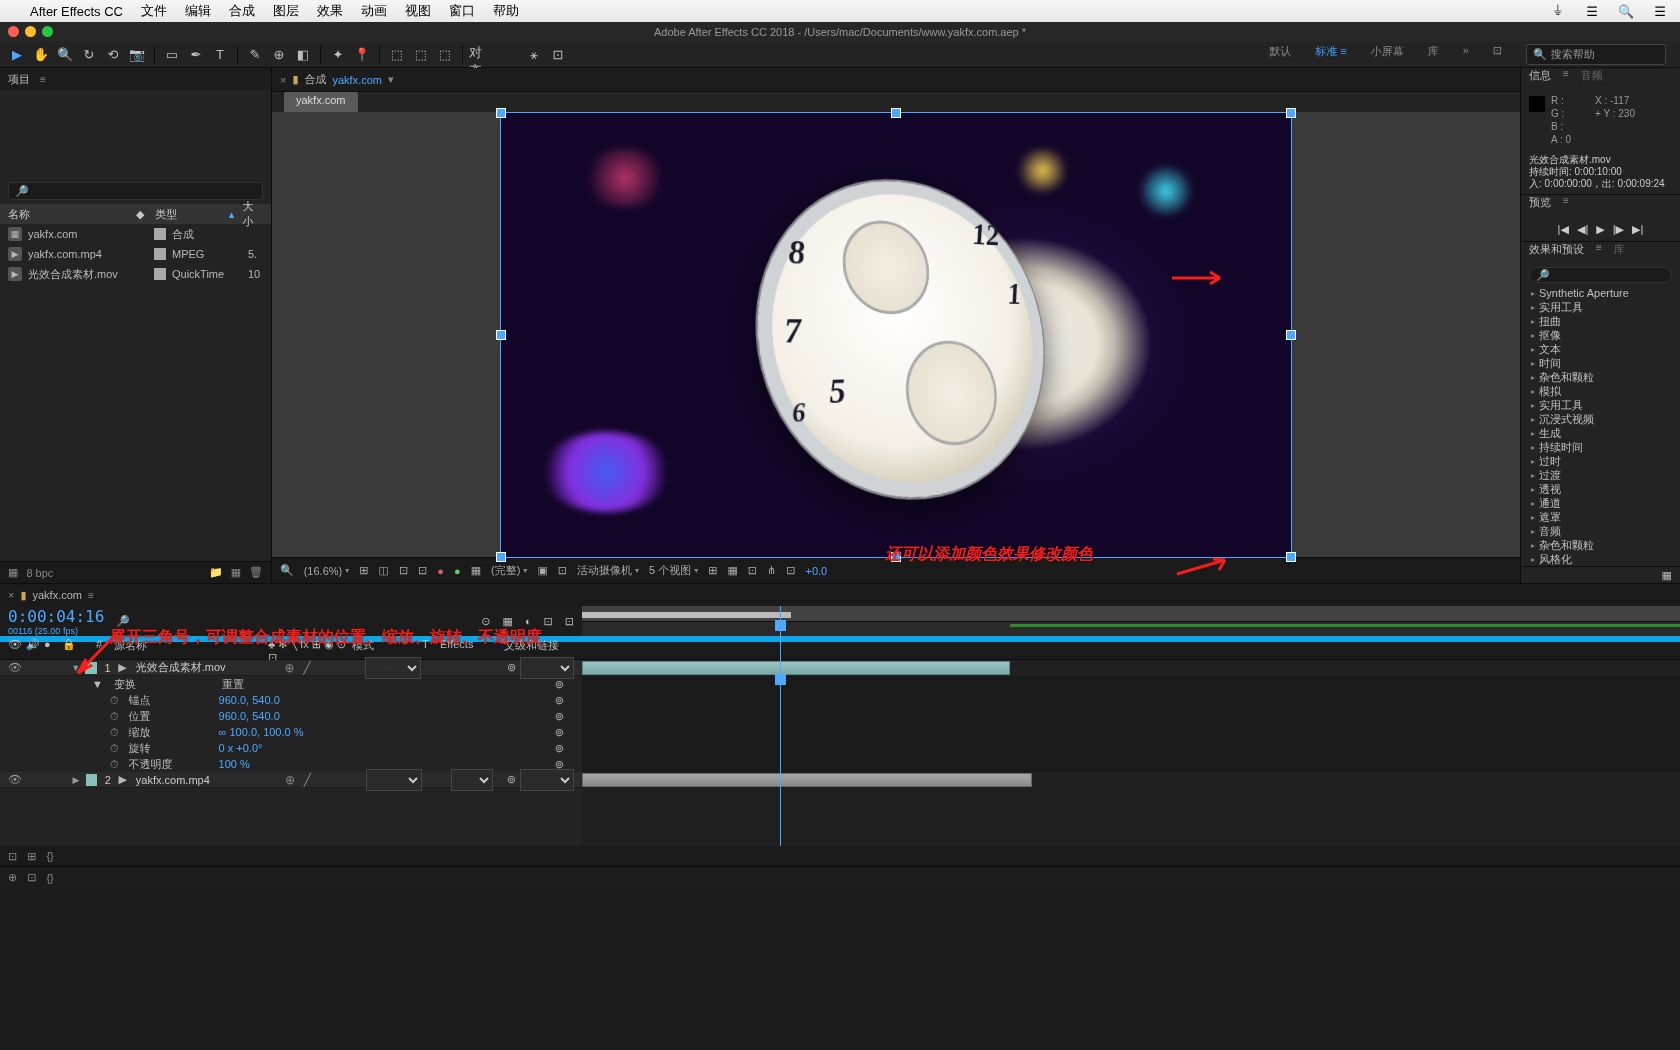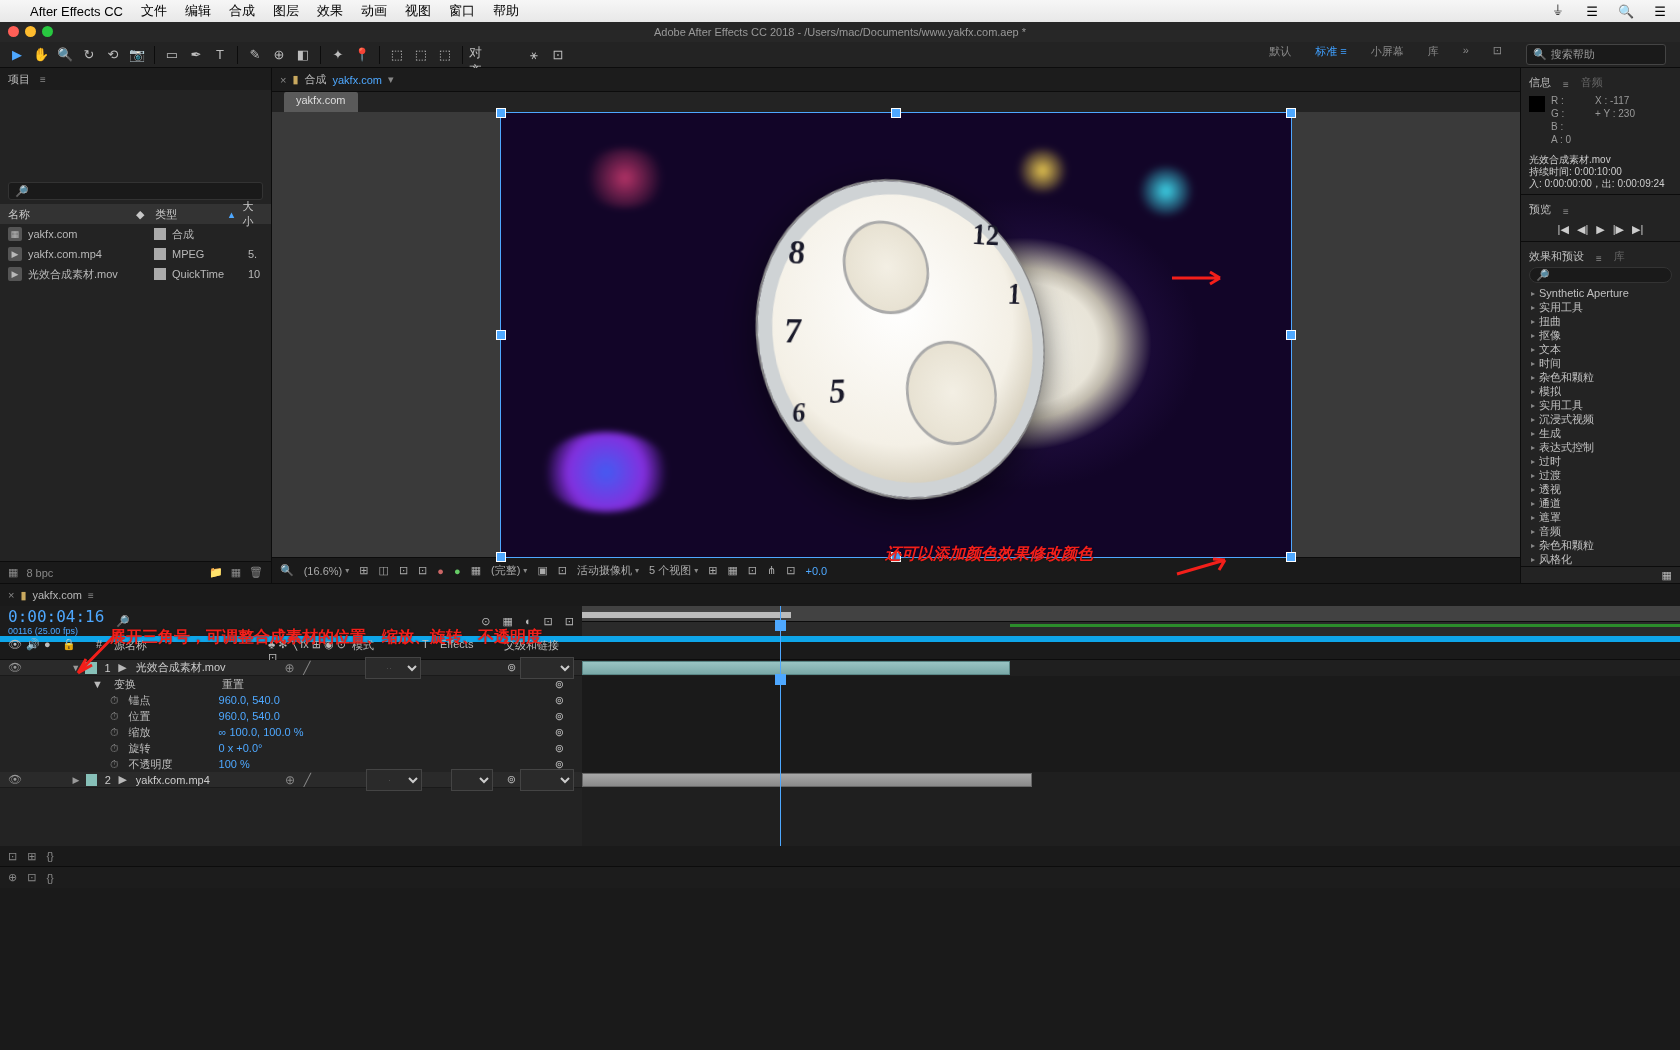--- a/index.html
+++ b/index.html
@@ -47,21 +47,21 @@
 .watchface::before{content:"";position:absolute;left:26%;top:10%;width:90px;height:90px;border-radius:50%;border:3px solid #aaa;background:radial-gradient(circle,#f3efe4 0%,#e6e0d0 80%)}
 .watchface::after{content:"";position:absolute;left:46%;top:52%;width:100px;height:100px;border-radius:50%;border:3px solid #aaa;background:radial-gradient(circle,#f3efe4 0%,#e6e0d0 80%)}
 .numeral{position:absolute;font-family:"Times New Roman",serif;font-weight:700;color:#1a1a2a;font-size:34px;font-style:italic}
 .lensglow{position:absolute;border-radius:50%;filter:blur(3px);mix-blend-mode:screen}
 .handle{position:absolute;width:8px;height:8px;background:#4ea8ff;outline:1px solid #fff}
 .comp-footer{height:26px;background:#1a1a1a;display:flex;align-items:center;padding:0 8px;gap:10px;color:#aaa;font-size:11px;border-top:1px solid #0c0c0c}
 .comp-footer .drop{display:flex;align-items:center;gap:3px}
 .comp-footer .drop::after{content:"▾";font-size:8px;color:#888}
 .right-panels{width:160px;background:#232323;display:flex;flex-direction:column;border-left:1px solid #0c0c0c}
 .rpanel{border-bottom:1px solid #0c0c0c}
-.rpanel .tabs{height:22px;display:flex;align-items:flex-end;padding:0 8px;gap:12px;font-size:11px}
+.rpanel .tabs{height:22px;display:flex;align-items:flex-start;padding:0 8px;gap:12px;font-size:11px}
 .rpanel .tabs .t{color:#bfbfbf}
 .rpanel .tabs .t.inactive{color:#666}
 .info-content{padding:4px 8px;font-size:10px;line-height:13px;color:#999;display:flex;gap:24px}
 .clip-info{padding:4px 8px;font-size:10px;line-height:12px;color:#ccc}
 .preview-controls{height:24px;display:flex;align-items:center;justify-content:center;gap:8px;font-size:11px;color:#ccc}
 .preview-controls span{cursor:pointer}
 .effects-list{flex:1;overflow:hidden}
 .effects-list .effect-row{height:14px;padding:0 10px;font-size:11px;color:#c0c0c0;display:flex;align-items:center;gap:4px}
 .effects-list .effect-row::before{content:"▸";font-size:8px;color:#888}
 .effects-search{padding:3px 8px}
@@ -334,21 +334,21 @@
         <div class="effect-row">实用工具</div>
         <div class="effect-row">扭曲</div>
         <div class="effect-row">抠像</div>
         <div class="effect-row">文本</div>
         <div class="effect-row">时间</div>
         <div class="effect-row">杂色和颗粒</div>
         <div class="effect-row">模拟</div>
         <div class="effect-row">实用工具</div>
         <div class="effect-row">沉浸式视频</div>
         <div class="effect-row">生成</div>
-        <div class="effect-row">表达式控制</div>
+        <div class="effect-row">持续时间</div>
         <div class="effect-row">过时</div>
         <div class="effect-row">过渡</div>
         <div class="effect-row">透视</div>
         <div class="effect-row">通道</div>
         <div class="effect-row">遮罩</div>
         <div class="effect-row">音频</div>
         <div class="effect-row">杂色和颗粒</div>
         <div class="effect-row">风格化</div>
       </div>
       <div style="height:18px;border-top:1px solid #0c0c0c;text-align:right;padding:2px 8px">▦</div>

